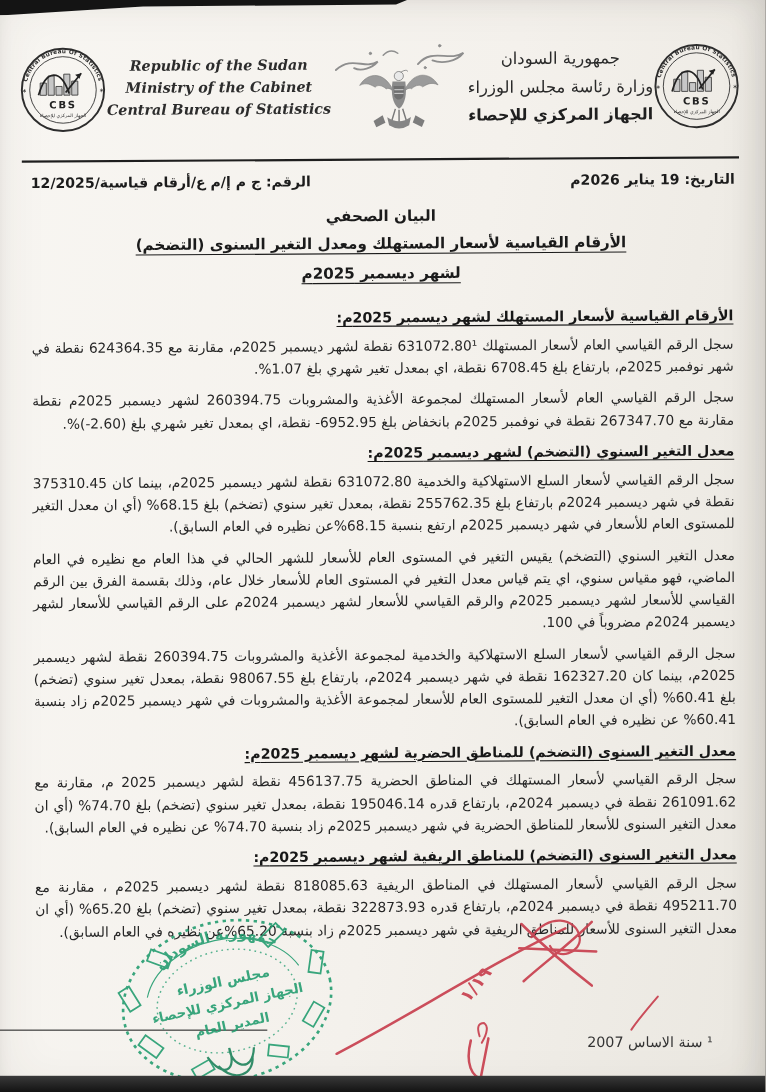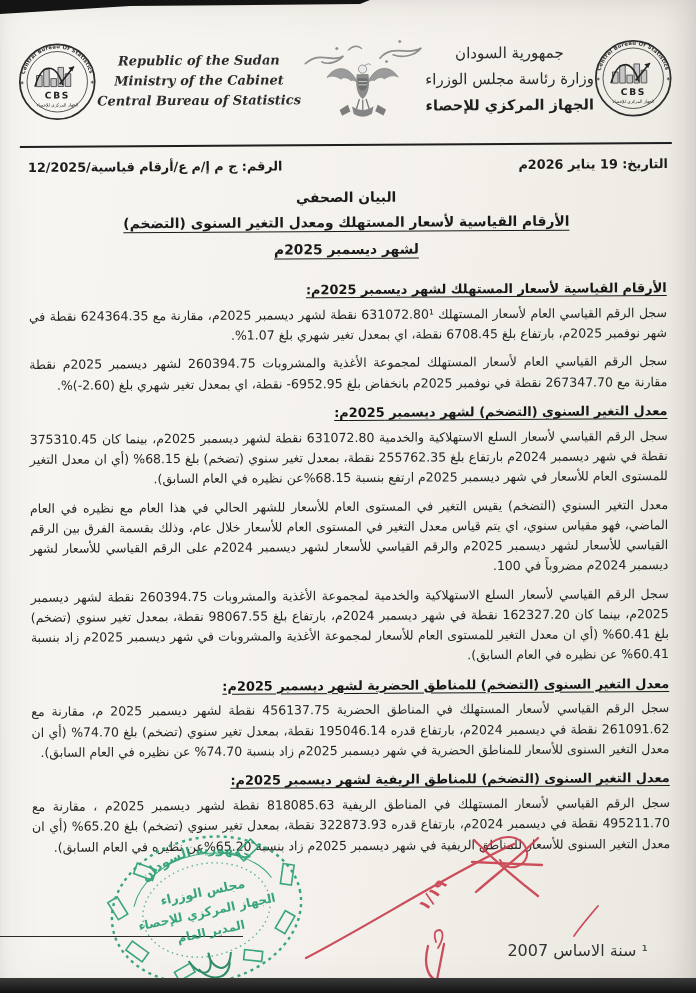--- a/index.html
+++ b/index.html
@@ -31,21 +31,21 @@
   
   .content{direction:rtl;padding:14px 28px 0 30px;font-size:12.5px;line-height:1.62;
     text-align:justify;color:#262626;}
   .sec-h{font-weight:bold;font-size:12.9px;color:#171717;text-decoration:underline;
     text-underline-offset:3px;margin:9px 0 4px 0;}
   .para{margin:0 0 8px 0;}
   
   .stamp{position:absolute;left:104px;top:830px;z-index:3;opacity:.88;}
   .redsig{position:absolute;left:278px;top:828px;z-index:4;opacity:.92;}
   .foot-sep{position:absolute;left:0;top:936px;width:243px;border-top:1.8px solid #2a2a2a;z-index:2;}
-  .footnote{position:absolute;right:48px;top:941px;direction:rtl;font-size:16px;color:#333;z-index:2;}
+  .footnote{position:absolute;right:48px;top:941px;direction:rtl;font-size:13px;color:#333;z-index:2;}
 </style>
 </head>
 <body>
 
 <div class="page">
   <div class="top-wedge"></div>
 
   <div class="tilt">
 
     <div class="hdr">

